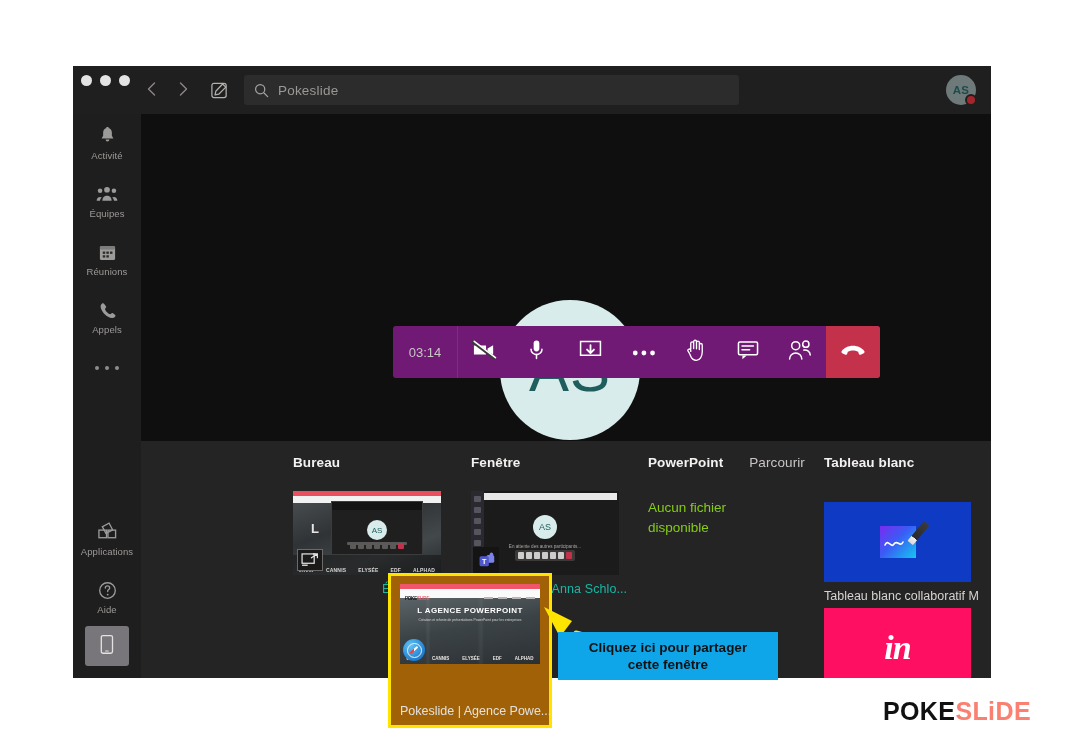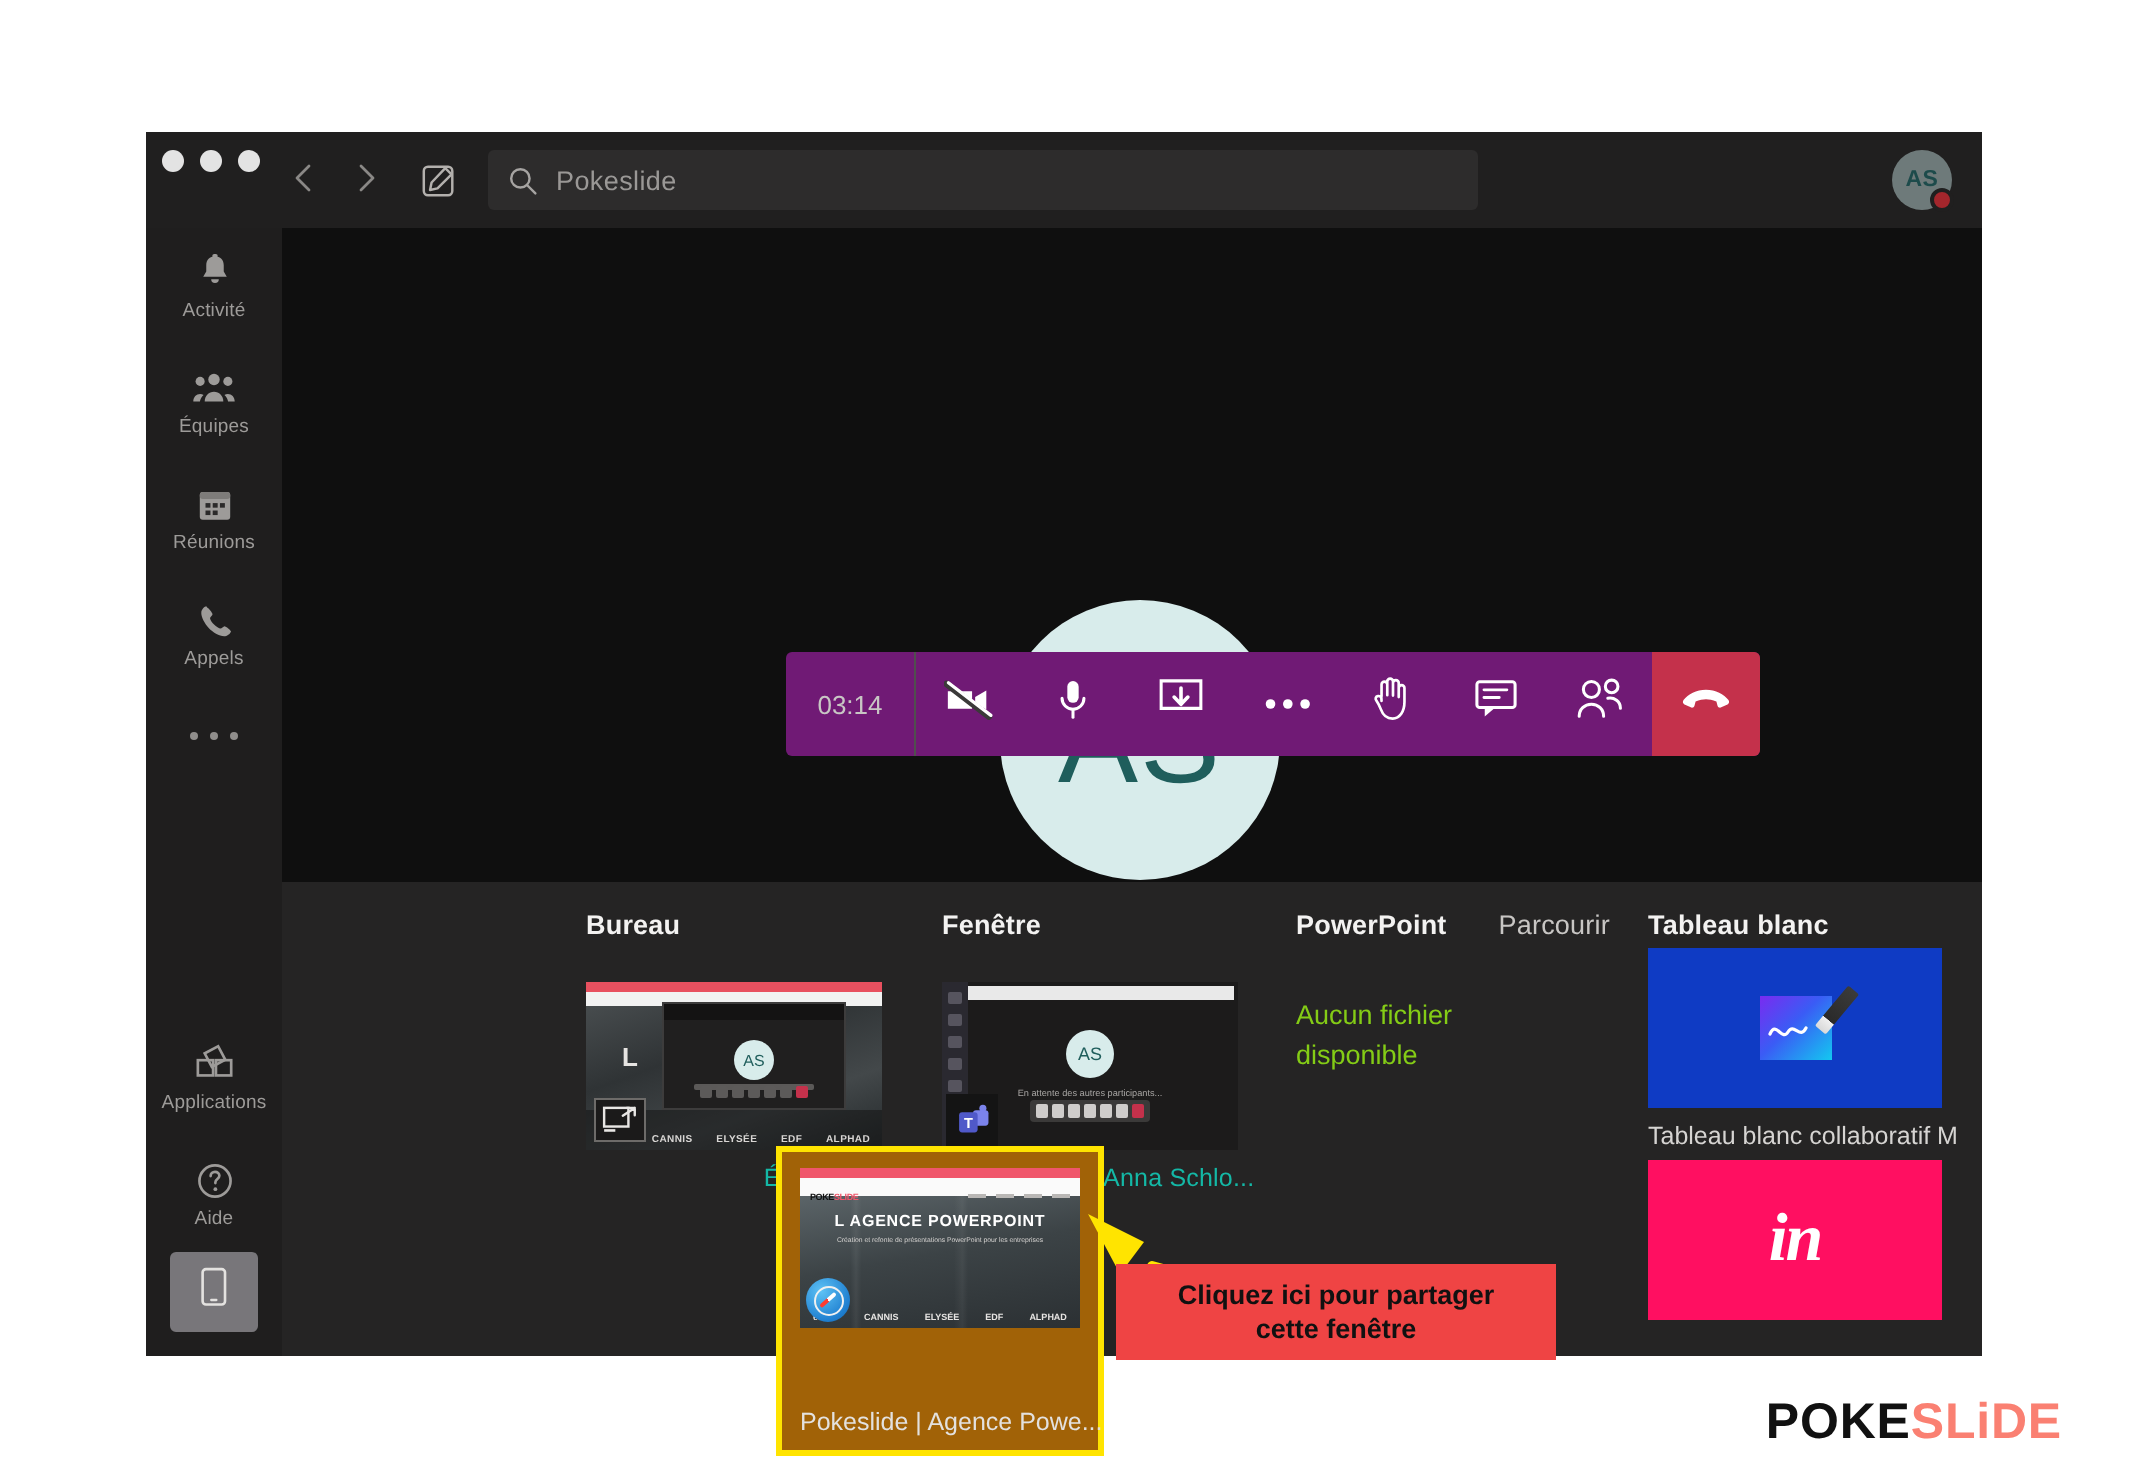--- a/index.html
+++ b/index.html
@@ -241,21 +241,21 @@
     transform: rotate(40deg); border-radius: 1px;
   }
   .wb-squiggle { position: absolute; left: 4px; top: 12px; }
   .wb-in { background: #ff0f61; display: flex; align-items: center; justify-content: center; }
   .wb-in span { font-family: "Liberation Serif", serif; font-style: italic; font-size: 34px; color: #fff; font-weight: 700; letter-spacing: -1px; }
   .wb-cap { margin-top: 7px; font-size: 12.5px; color: #d6d4d2; white-space: nowrap; }
 
   
   .callout {
     position: absolute; left: 558px; top: 632px; width: 220px; height: 48px;
-    background: #ef4444; display: flex; align-items: center; justify-content: center;
+    background: #0ea5e9; display: flex; align-items: center; justify-content: center;
     text-align: center; font-size: 13.5px; font-weight: 700; color: #111111; line-height: 17px;
     z-index: 30;
   }
   .callout-arrow { position: absolute; left: 520px; top: 585px; z-index: 29; }
 
   
   .brand {
     position: absolute; right: 34px; top: 697px;
     font-size: 25px; font-weight: 700; letter-spacing: .4px;
   }
@@ -579,21 +579,21 @@
         <div style="display:flex; align-items:baseline; gap:26px;">
           <span class="col-title">PowerPoint</span>
           <span class="col-sub">Parcourir</span>
         </div>
         <div style="margin-top:28px; font-size:13.5px; color:#84cc16; line-height:20px; width:96px;">Aucun fichier disponible</div>
       </div>
 
       <div class="tray-col" style="left:683px; top:14px;">
         <div class="col-title">Tableau blanc</div>
 
-        <div style="margin-top:4px;">
+        <div style="margin-top:32px;">
           <div class="wb-card wb-ms">
             <div class="wb-ms-inner">
               <svg class="wb-squiggle" width="27" height="12" viewBox="0 0 27 12">
                 <path d="M1 7c3-7 6 4 9-1s6 4 9-2" fill="none" stroke="#fff" stroke-width="1.6" stroke-linecap="round"></path>
               </svg>
               <span class="wb-pen"></span>
             </div>
           </div>
           <div class="wb-cap nowrap">Tableau blanc collaboratif M</div>
         </div>

